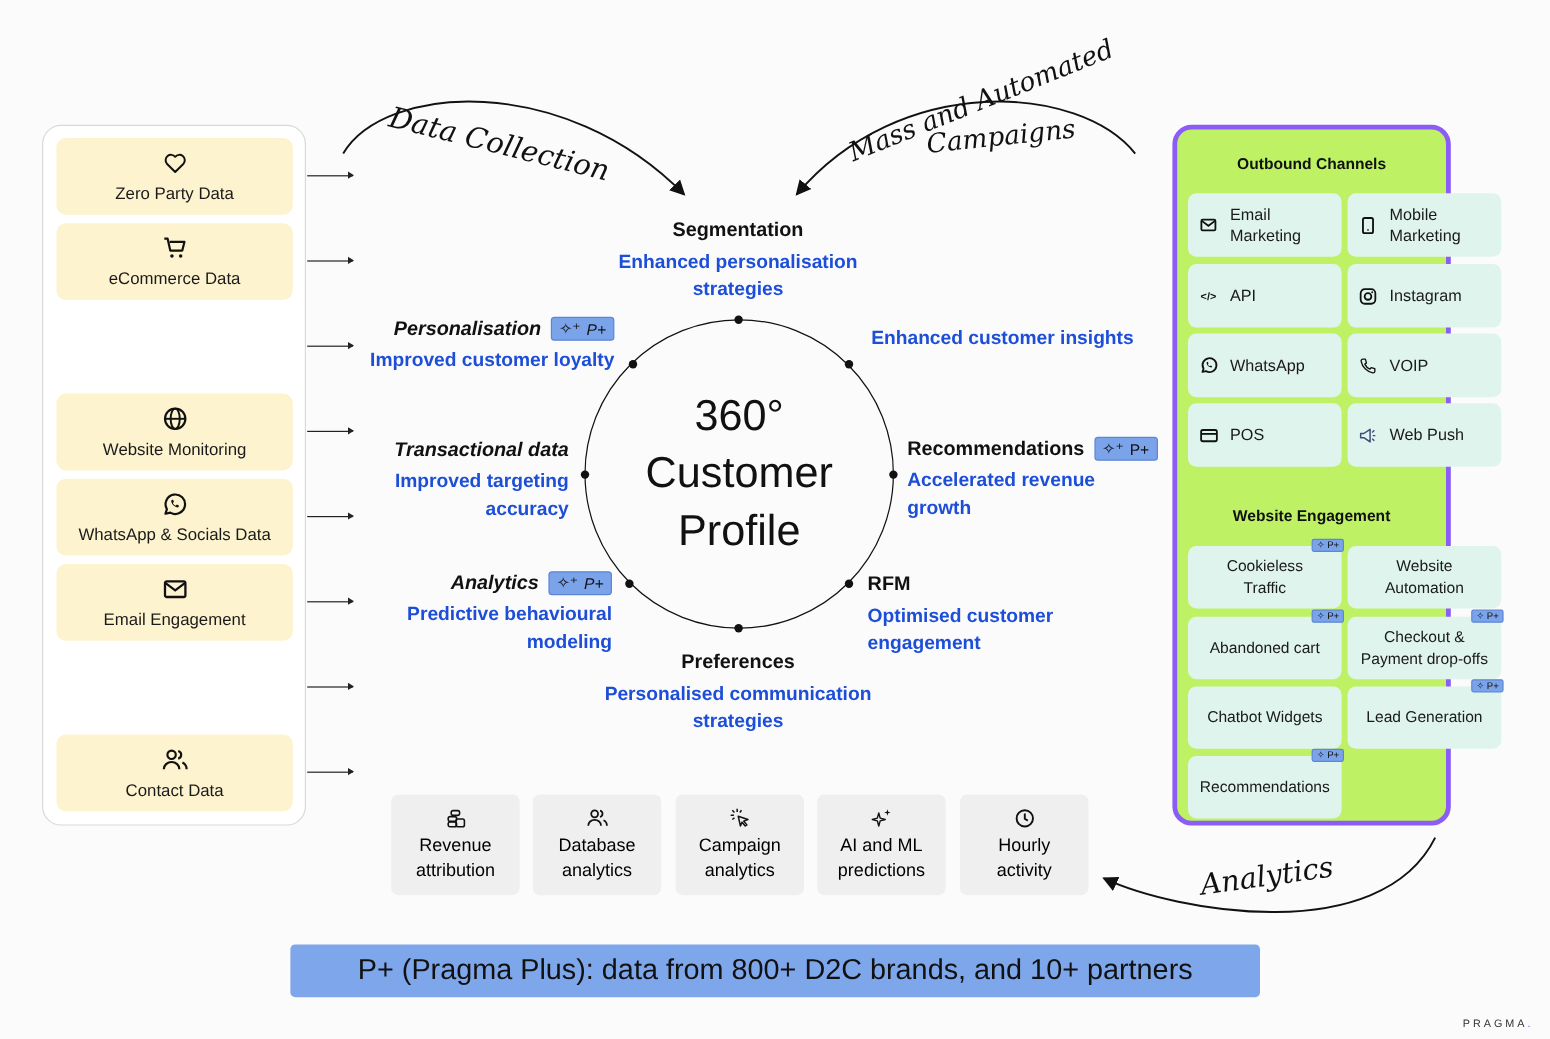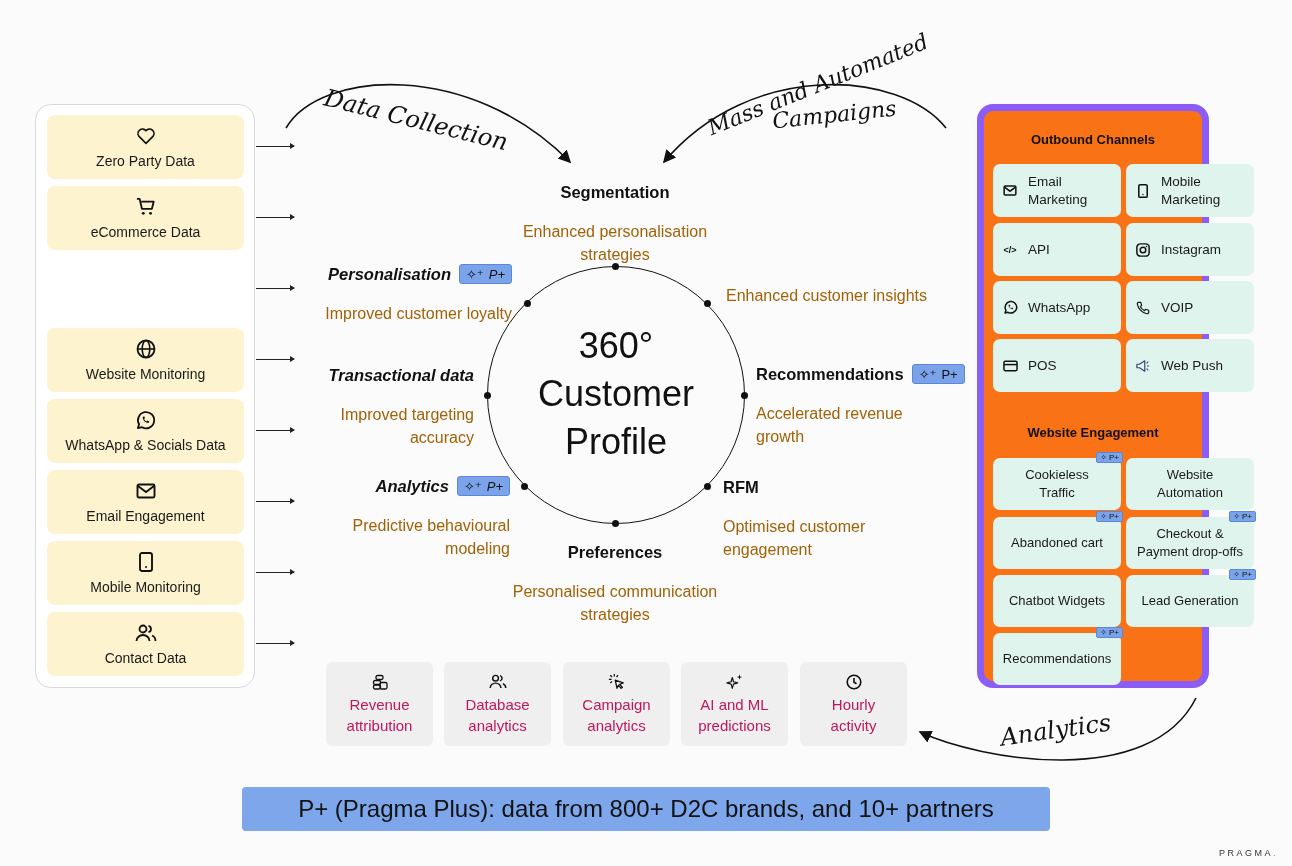--- a/index.html
+++ b/index.html
@@ -31,46 +31,46 @@
     border: 1.6px solid #111; border-radius: 50%;
   }
   .dot { position: absolute; width: 7px; height: 7px; background: #111; border-radius: 50%; }
   .center-title {
     position: absolute; left: 487px; top: 322px; width: 258px; text-align: center;
     font-size: 36px; font-weight: 400; line-height: 48px; color: #111;
   }
 
   .feat { position: absolute; }
   .feat .title { font-size: 16.5px; font-weight: 700; color: #111; display: flex; align-items: center; gap: 8px; }
-  .feat .desc { font-size: 16px; color: #a16207; line-height: 23px; margin-top: 18px; }
+  .feat .desc { font-size: 16px; color: #1d4ed8; line-height: 23px; margin-top: 5px; font-weight: bold; }
   .feat.right-align { text-align: right; }
   .feat.right-align .title { justify-content: flex-end; font-style: italic; }
   .feat.center-align { text-align: center; }
   .feat.center-align .title { justify-content: center; }
 
   .pplus {
     display: inline-flex; align-items: center; gap: 5px;
     background: #7aa3ea; border: 1px solid #5d87d4; border-radius: 3px;
     padding: 1px 6px; font-size: 13px; font-weight: 400; color: #111; height: 20px;
   }
   .pplus.small { font-size: 8px; padding: 0 3px; height: 11px; gap: 2px; border-radius: 2px; }
 
   
   .an-tile {
     position: absolute; top: 662px; width: 107px; height: 84px;
     background: #efefef; border-radius: 6px;
     display: flex; flex-direction: column; align-items: center; justify-content: center;
   }
   .an-tile .icon { height: 18px; margin-bottom: 3px; display:flex; align-items:center; }
-  .an-tile .label { font-size: 15px; color: #be185d; text-align: center; line-height: 21px; }
+  .an-tile .label { font-size: 15px; color: #000000; text-align: center; line-height: 21px; }
 
   
   .right-panel {
     position: absolute; left: 977px; top: 104px; width: 232px; height: 584px;
-    border: 7px solid #8b5cf6; border-radius: 16px; background: #f97316;
+    border: 4px solid #8b5cf6; border-radius: 16px; background: #bef264;
   }
   .section-title { position: absolute; left: 0; width: 100%; text-align: center; font-size: 13px; font-weight: 700; color: #111; }
   .ch-card {
     position: absolute; width: 128px; height: 53px; background: #dff4ec; border-radius: 7px;
     display: flex; align-items: center; padding-left: 9px; gap: 10px;
   }
   .ch-card .icon { width: 16px; display: flex; align-items: center; justify-content: center; }
   .ch-card .label { font-size: 13.5px; color: #1a1a1a; line-height: 18px; }
   .we-card {
     position: absolute; width: 128px; height: 52px; background: #dff4ec; border-radius: 7px;
@@ -133,29 +133,20 @@
     <span class="label">WhatsApp &amp; Socials Data</span>
   </div>
   <div class="src-card" style="top:365px">
     <span class="icon">
       <svg width="20" height="16" viewBox="0 0 20 16">
           <rect x="1.5" y="1.5" width="17" height="13" rx="1.5" fill="none" stroke="#111" stroke-width="1.9"></rect>
           <path d="M2 3 L10 9 L18 3" fill="none" stroke="#111" stroke-width="1.9"></path>
         </svg>
     </span>
     <span class="label">Email Engagement</span>
-  </div>
-  <div class="src-card" style="top:436px">
-    <span class="icon">
-      <svg width="14" height="20" viewBox="0 0 14 20">
-          <rect x="1" y="1" width="12" height="18" rx="2" fill="none" stroke="#111" stroke-width="1.9"></rect>
-          <circle cx="7" cy="15" r="1" fill="#111"></circle>
-        </svg>
-    </span>
-    <span class="label">Mobile Monitoring</span>
   </div>
   <div class="src-card" style="top:507px">
     <span class="icon">
       <svg width="22" height="18" viewBox="0 0 22 18">
           <circle cx="8" cy="5" r="3.5" fill="none" stroke="#111" stroke-width="1.8"></circle>
           <path d="M1.5 17 a6.5 6 0 0 1 13 0" fill="none" stroke="#111" stroke-width="1.8"></path>
           <path d="M13.5 1.8 a3.3 3.3 0 0 1 0 6.4" fill="none" stroke="#111" stroke-width="1.8"></path>
           <path d="M17 11.5 a6 6 0 0 1 3.5 5.5" fill="none" stroke="#111" stroke-width="1.8"></path>
         </svg>
     </span>

